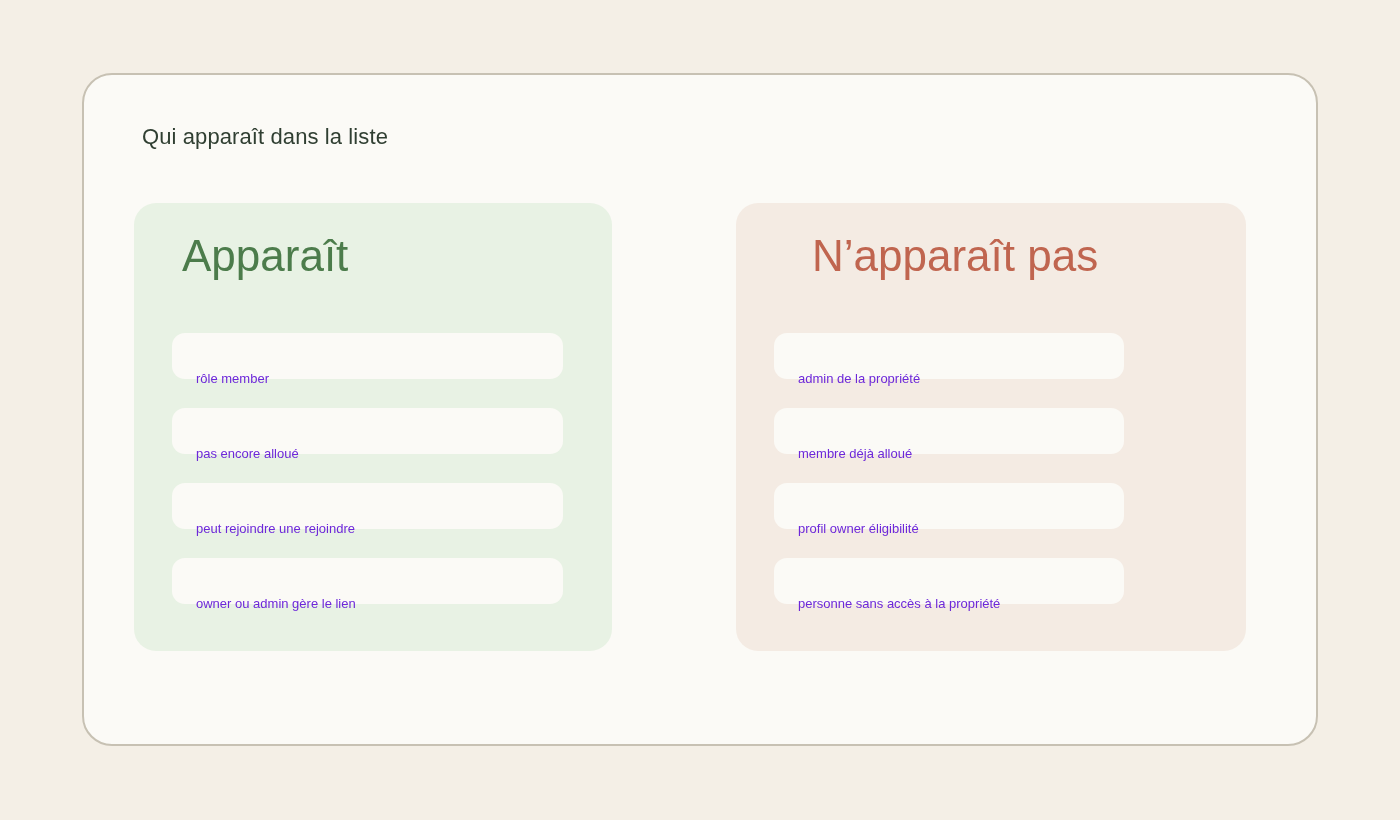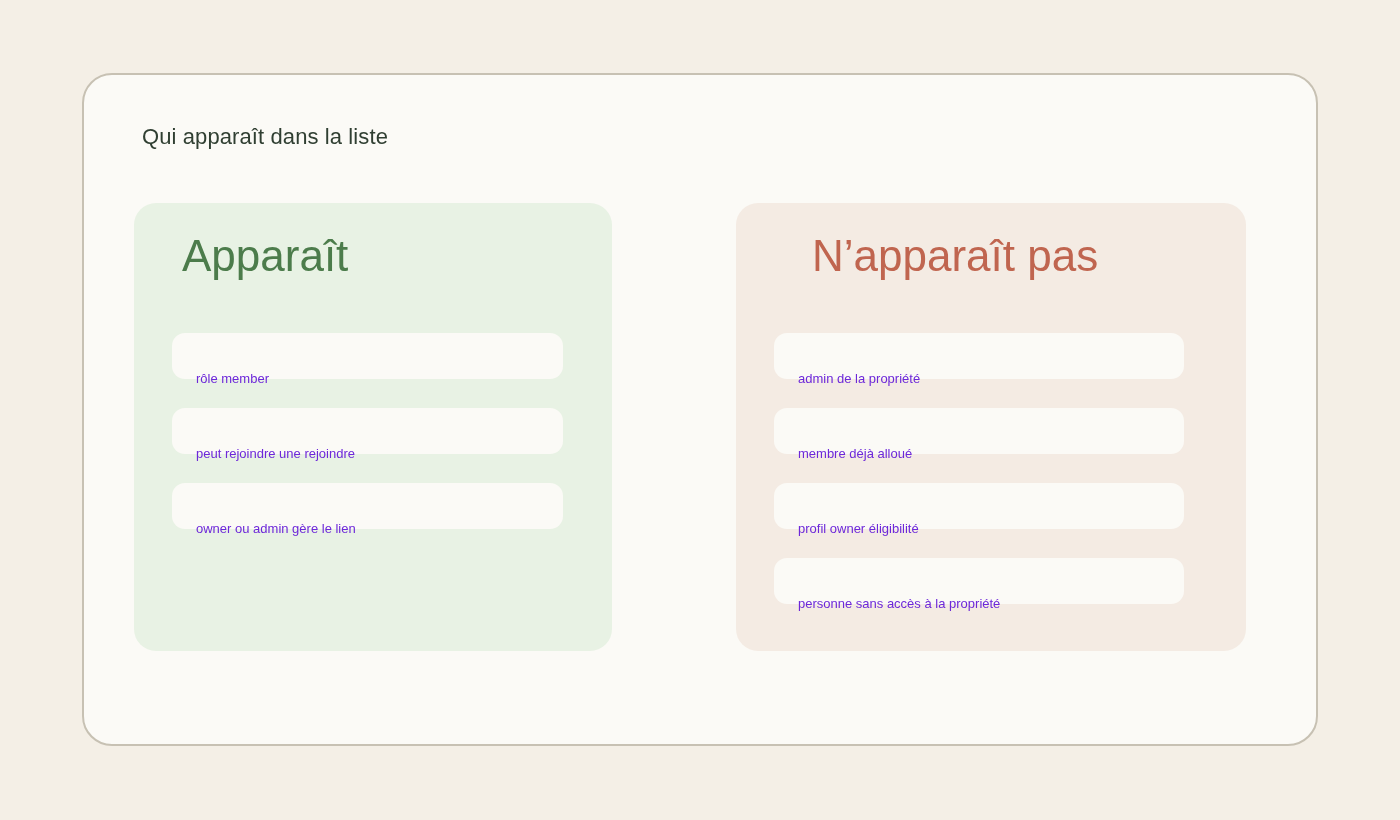--- a/index.html
+++ b/index.html
@@ -110,21 +110,21 @@
     overflow: visible;
   }
 
   .panel.positive .pill {
     margin-left: 38px;
     width: 391px;
   }
 
   .panel.negative .pill {
     margin-left: 38px;
-    width: 410px;
+    width: 350px;
   }
 
   .pill:last-child {
     margin-bottom: 0;
     text-decoration: underline;
   }
 
   .pill-label {
     position: absolute;
     left: 24px;
@@ -149,20 +149,23 @@
     <div class="panels">
 
       <div class="panel positive">
         <div class="panel-heading">Apparaît</div>
 
         <div class="pill-list">
           <div class="pill">
             <span class="pill-label">rôle member</span>
           </div>
           <div class="pill">
+            <span class="pill-label">pas encore alloué</span>
+          </div>
+          <div class="pill">
             <span class="pill-label">peut rejoindre une rejoindre</span>
           </div>
           <div class="pill">
             <span class="pill-label">owner ou admin gère le lien</span>
           </div>
         </div>
       </div>
 
       <div class="panel negative">
         <div class="panel-heading">N’apparaît pas</div>

